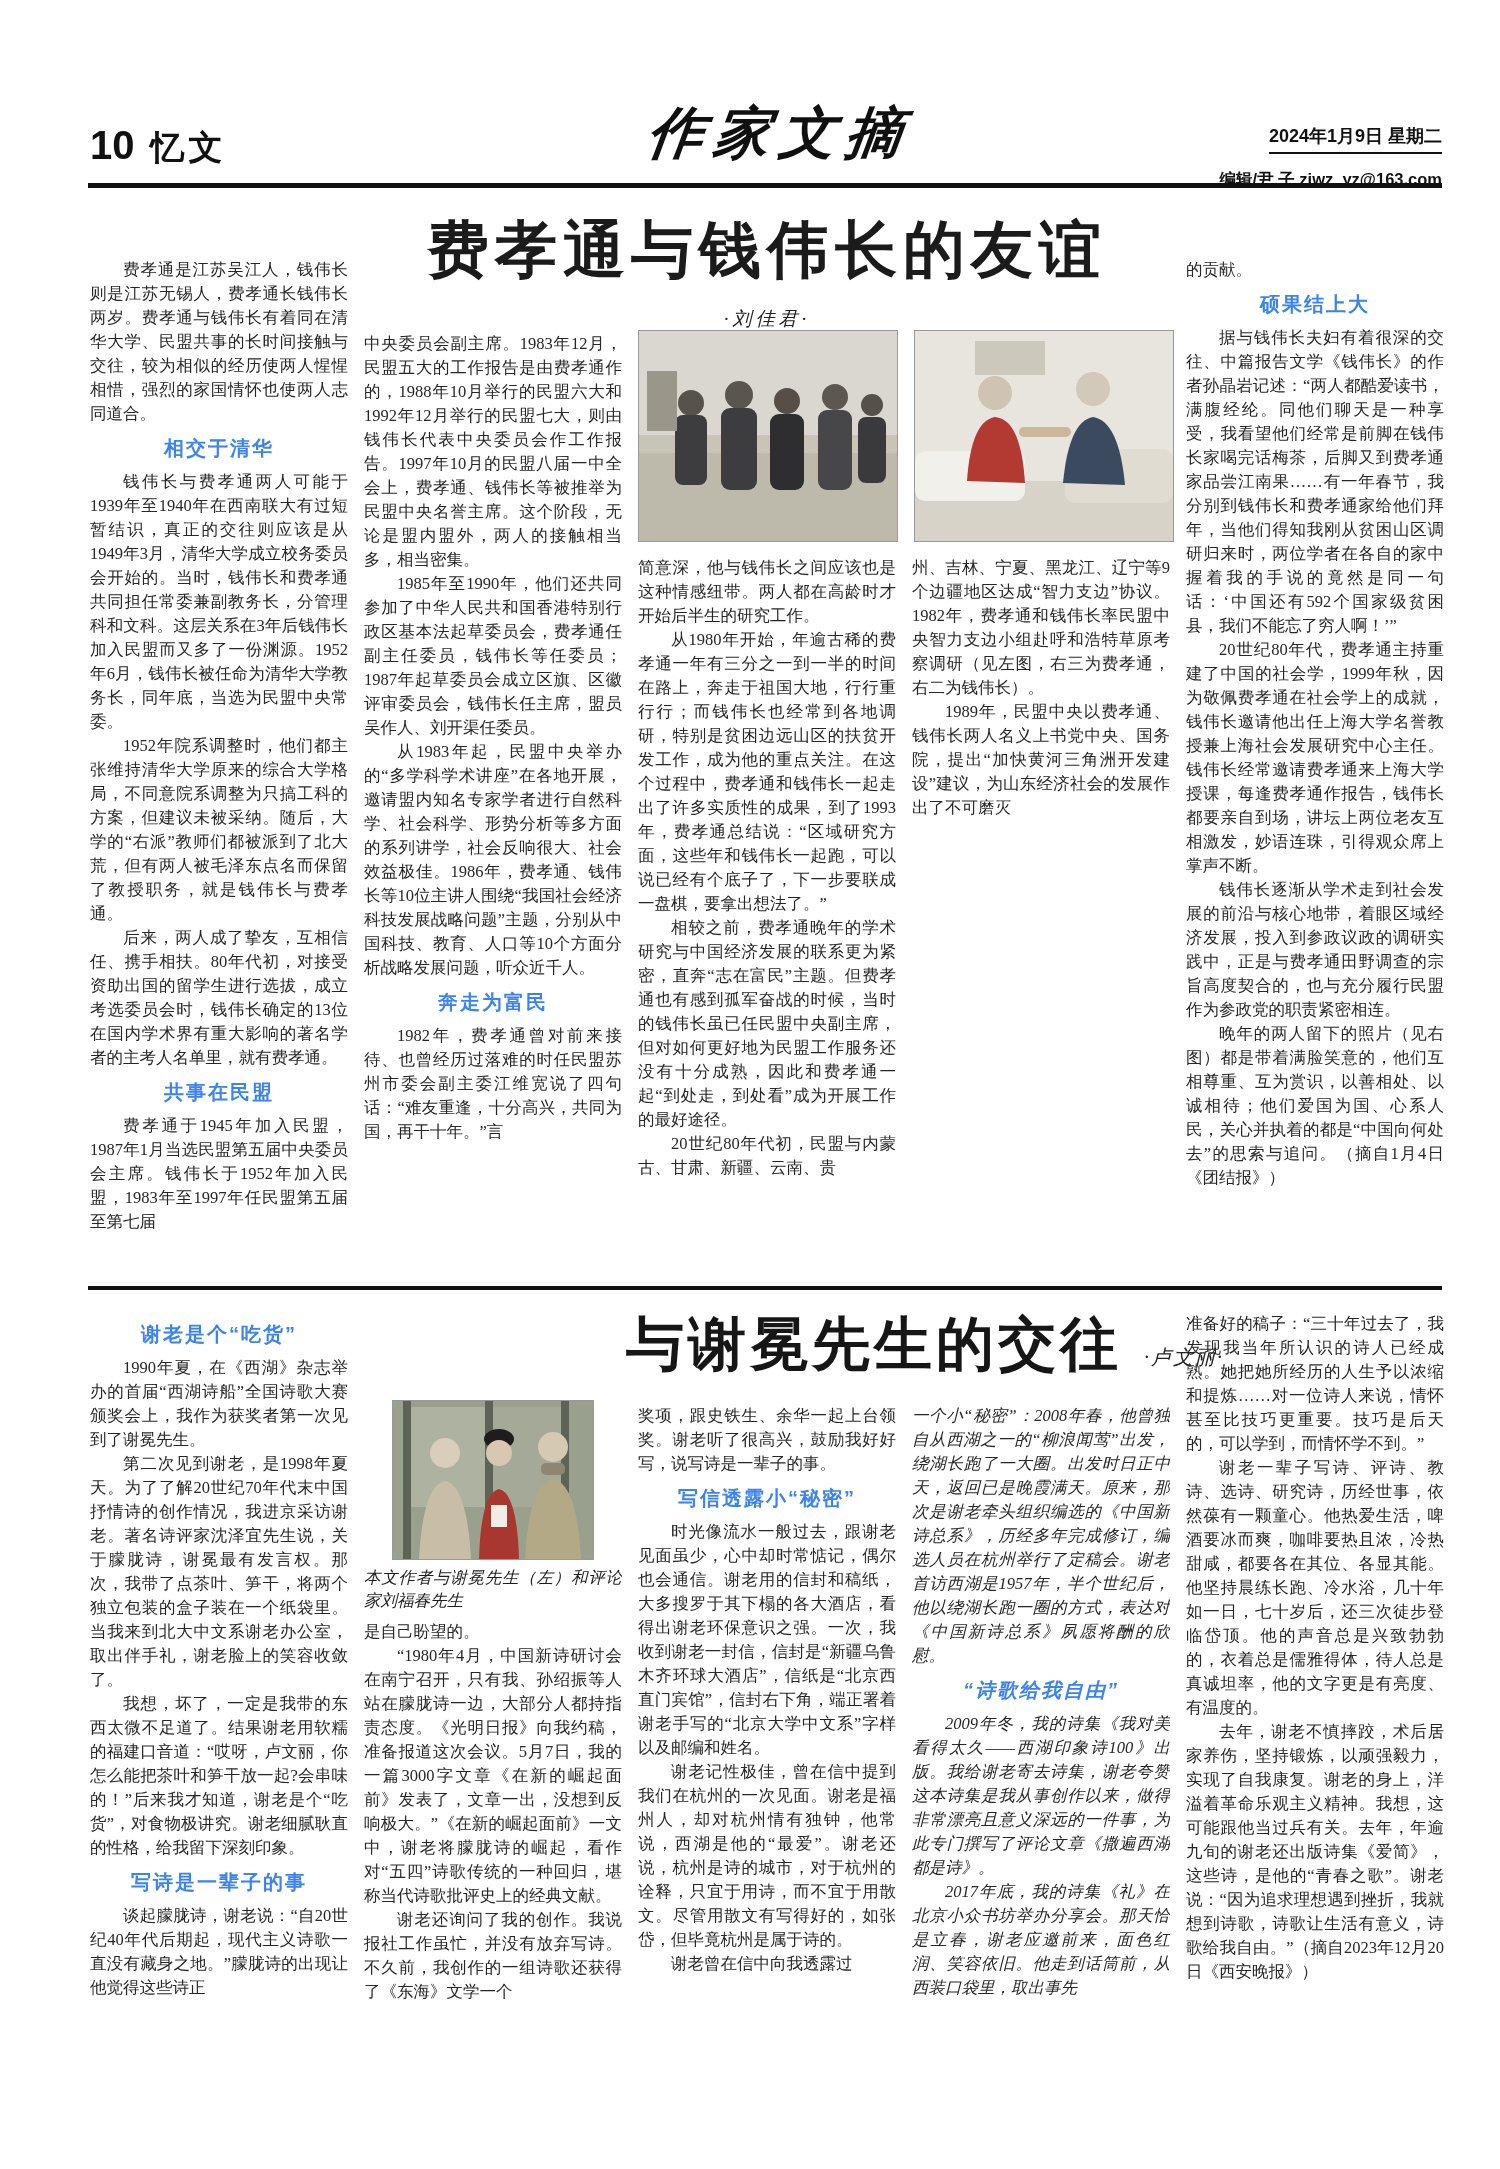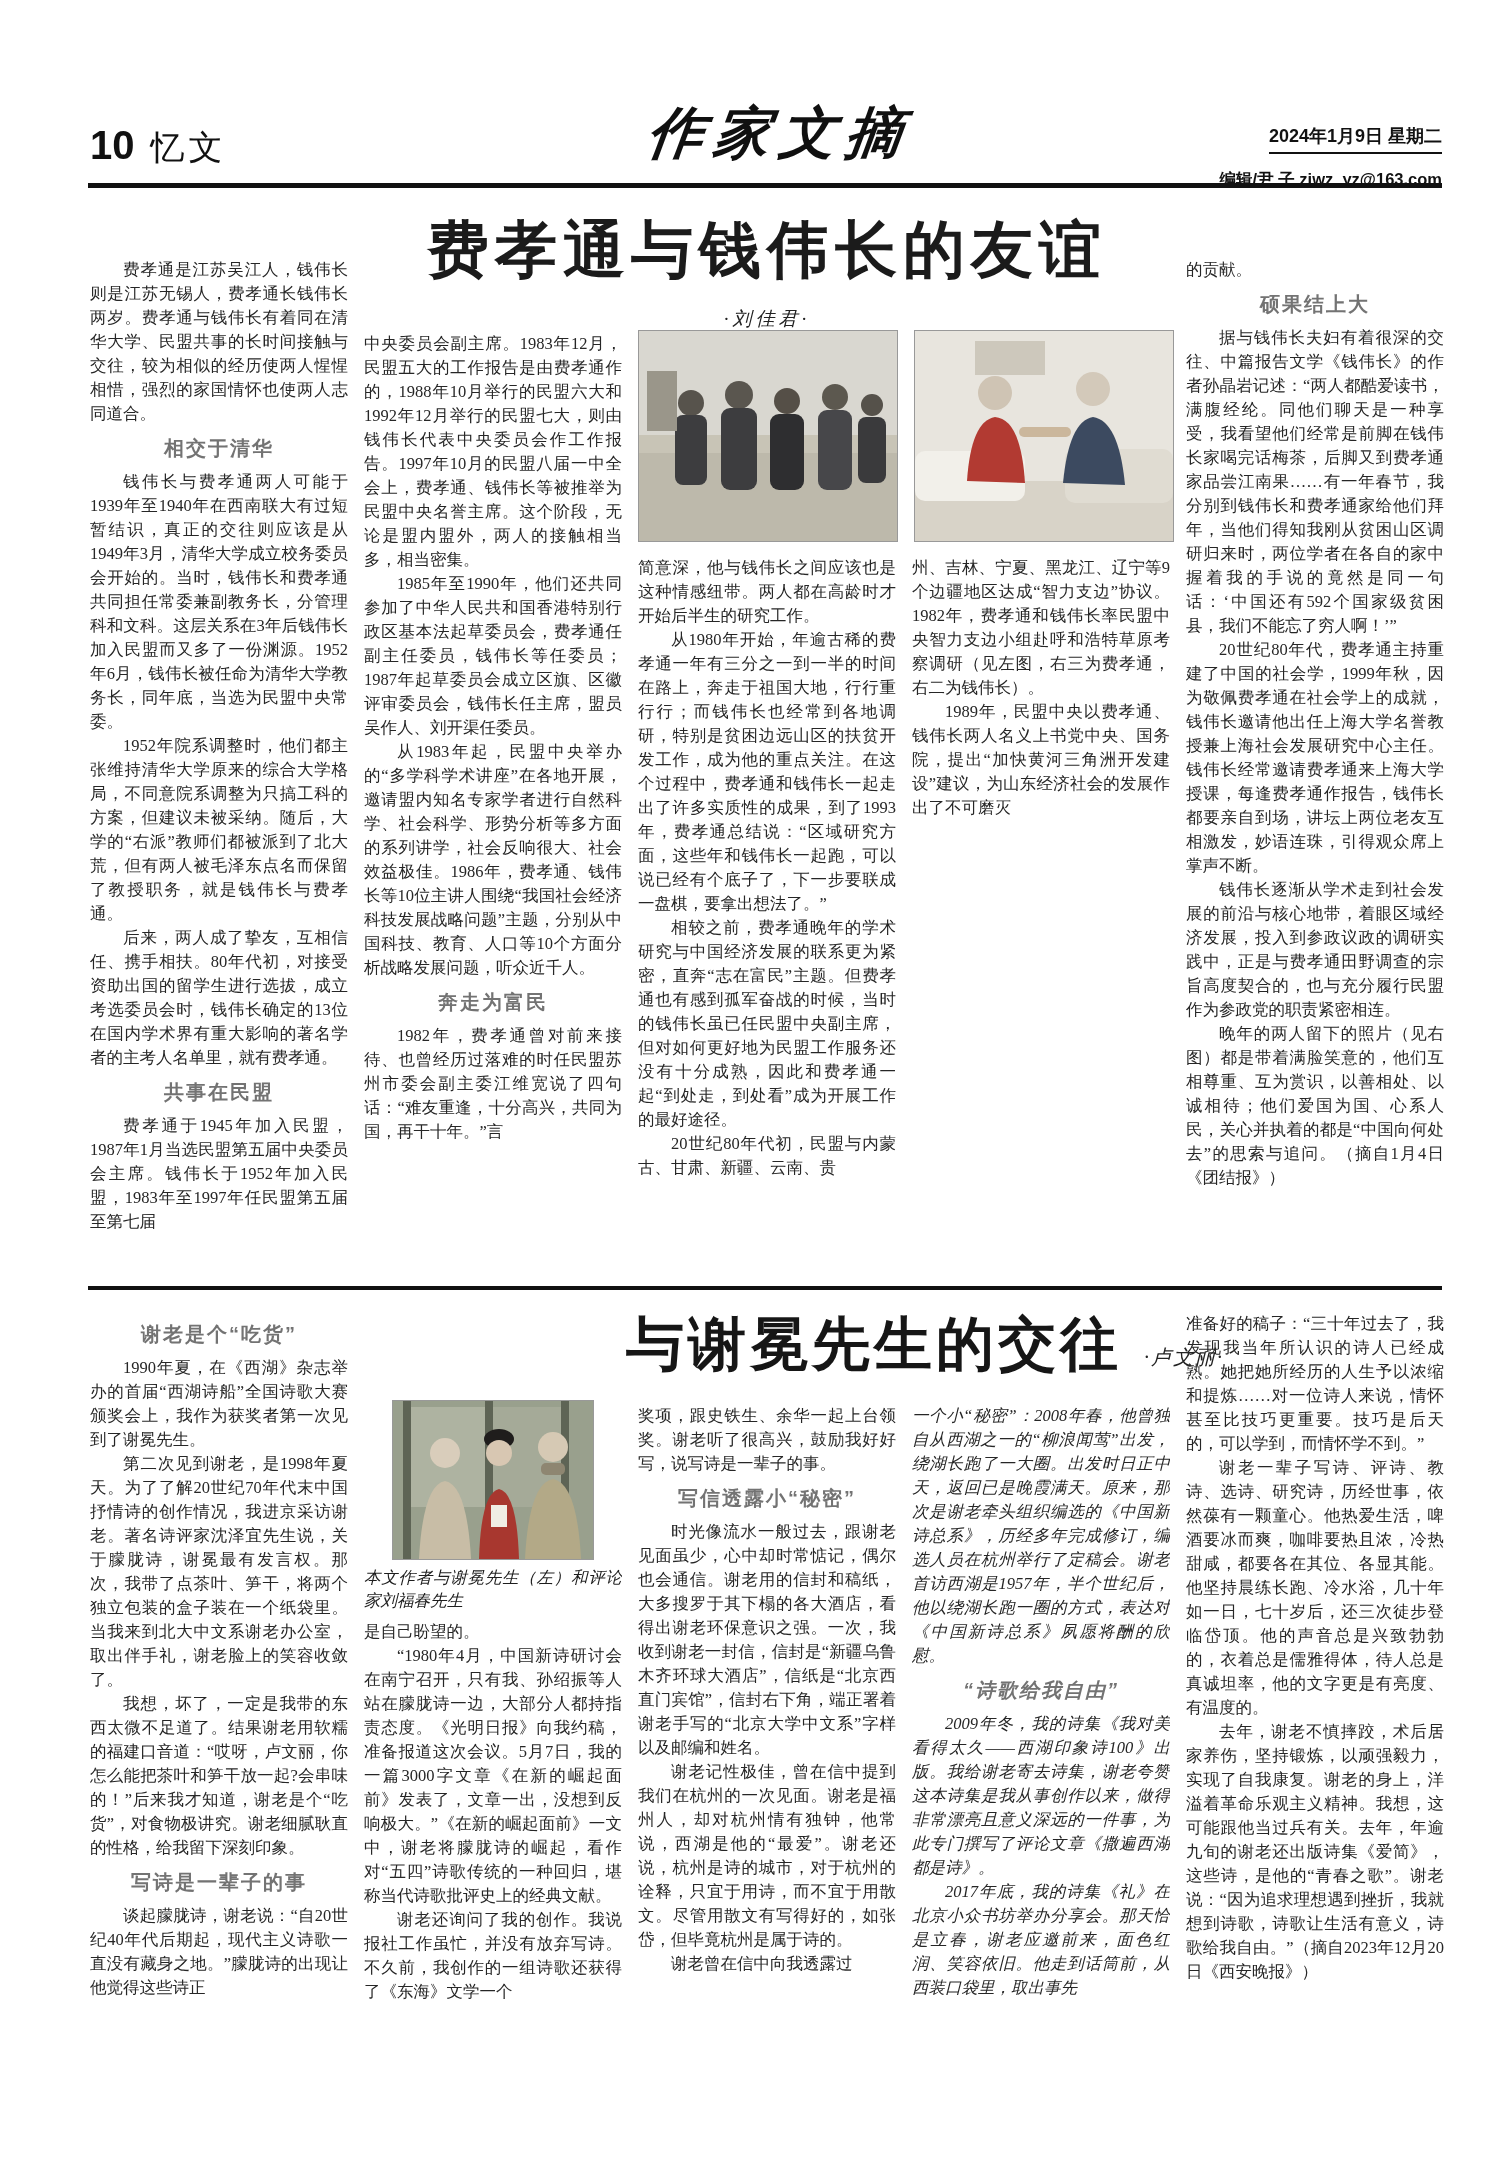--- a/index.html
+++ b/index.html
@@ -2,41 +2,41 @@
 <html><head>
 <meta charset="utf-8">
 <style>
   html,body{margin:0;padding:0;}
   body{background:#ffffff;}
   .page{position:relative;width:1500px;height:2169px;background:#ffffff;overflow:hidden;
         font-family:"Liberation Serif",serif;color:#262626;}
   
   .hdr-left{position:absolute;left:90px;top:123px;display:flex;align-items:baseline;gap:16px;}
   .hdr-pagenum{font-family:"Liberation Sans",sans-serif;font-size:40px;font-weight:900;color:#111;}
-  .hdr-section{font-size:34px;font-weight:400;color:#111;letter-spacing:4px;}
+  .hdr-section{font-size:34px;font-weight:700;color:#111;letter-spacing:4px;}
   .masthead{position:absolute;left:600px;top:96px;width:360px;text-align:center;
             font-size:56px;font-weight:900;font-style:italic;letter-spacing:10px;color:#101010;
             transform:skewX(-7deg);}
   .hdr-right{position:absolute;right:58px;top:124px;text-align:right;font-family:"Liberation Sans",sans-serif;}
   .hdr-date{font-size:18px;font-weight:bold;color:#111;padding-bottom:4px;border-bottom:2px solid #111;display:inline-block;}
   .hdr-editor{font-size:16.5px;font-weight:bold;color:#111;margin-top:15px;padding-left:16px;}
   .rule-top{position:absolute;left:88px;top:183px;width:1354px;height:5px;background:#111;}
   .rule-mid{position:absolute;left:88px;top:1286px;width:1354px;height:4px;background:#111;}
   
   .a1-titleblock{position:absolute;left:364px;top:208px;width:806px;text-align:center;}
   .a1-title{font-family:"Liberation Sans",sans-serif;font-size:62px;font-weight:900;letter-spacing:6px;color:#1b1b1b;}
   .a1-author{margin-top:14px;font-size:19px;letter-spacing:4px;color:#222;font-style:italic;}
   .a2-titleblock{position:absolute;left:364px;top:1306px;width:860px;display:flex;align-items:baseline;justify-content:flex-end;gap:22px;}
   .a2-title{font-size:58px;font-weight:900;letter-spacing:4px;color:#161616;}
   .a2-author{font-size:20px;font-style:italic;color:#222;letter-spacing:2px;}
   
   .col{position:absolute;width:258px;overflow:hidden;text-align:justify;}
   .para{font-size:16.5px;line-height:24px;text-indent:2em;margin:0;}
   .para.noind{text-indent:0;}
-  .subhead{font-family:"Liberation Sans",sans-serif;font-size:20px;font-weight:bold;color:#737373;
+  .subhead{font-family:"Liberation Sans",sans-serif;font-size:20px;font-weight:bold;color:#3b82f6;
            text-align:center;padding:9px 0 8px 0;text-indent:0;letter-spacing:2px;}
   .caption{font-size:16.5px;line-height:23px;font-style:italic;color:#1d1d1d;margin:6px 0 8px 0;text-indent:0;}
   
   #a1c1{left:90px; top:258px; height:1014px;}
   #a1c2{left:364px;top:332px; height:940px;}
   #a1c3{left:638px;top:556px; height:716px;}
   #a1c4{left:912px;top:556px; height:716px;}
   #a1c5{left:1186px;top:258px;height:1014px;}
   
   #a2c1{left:90px;  top:1312px;height:752px;}

